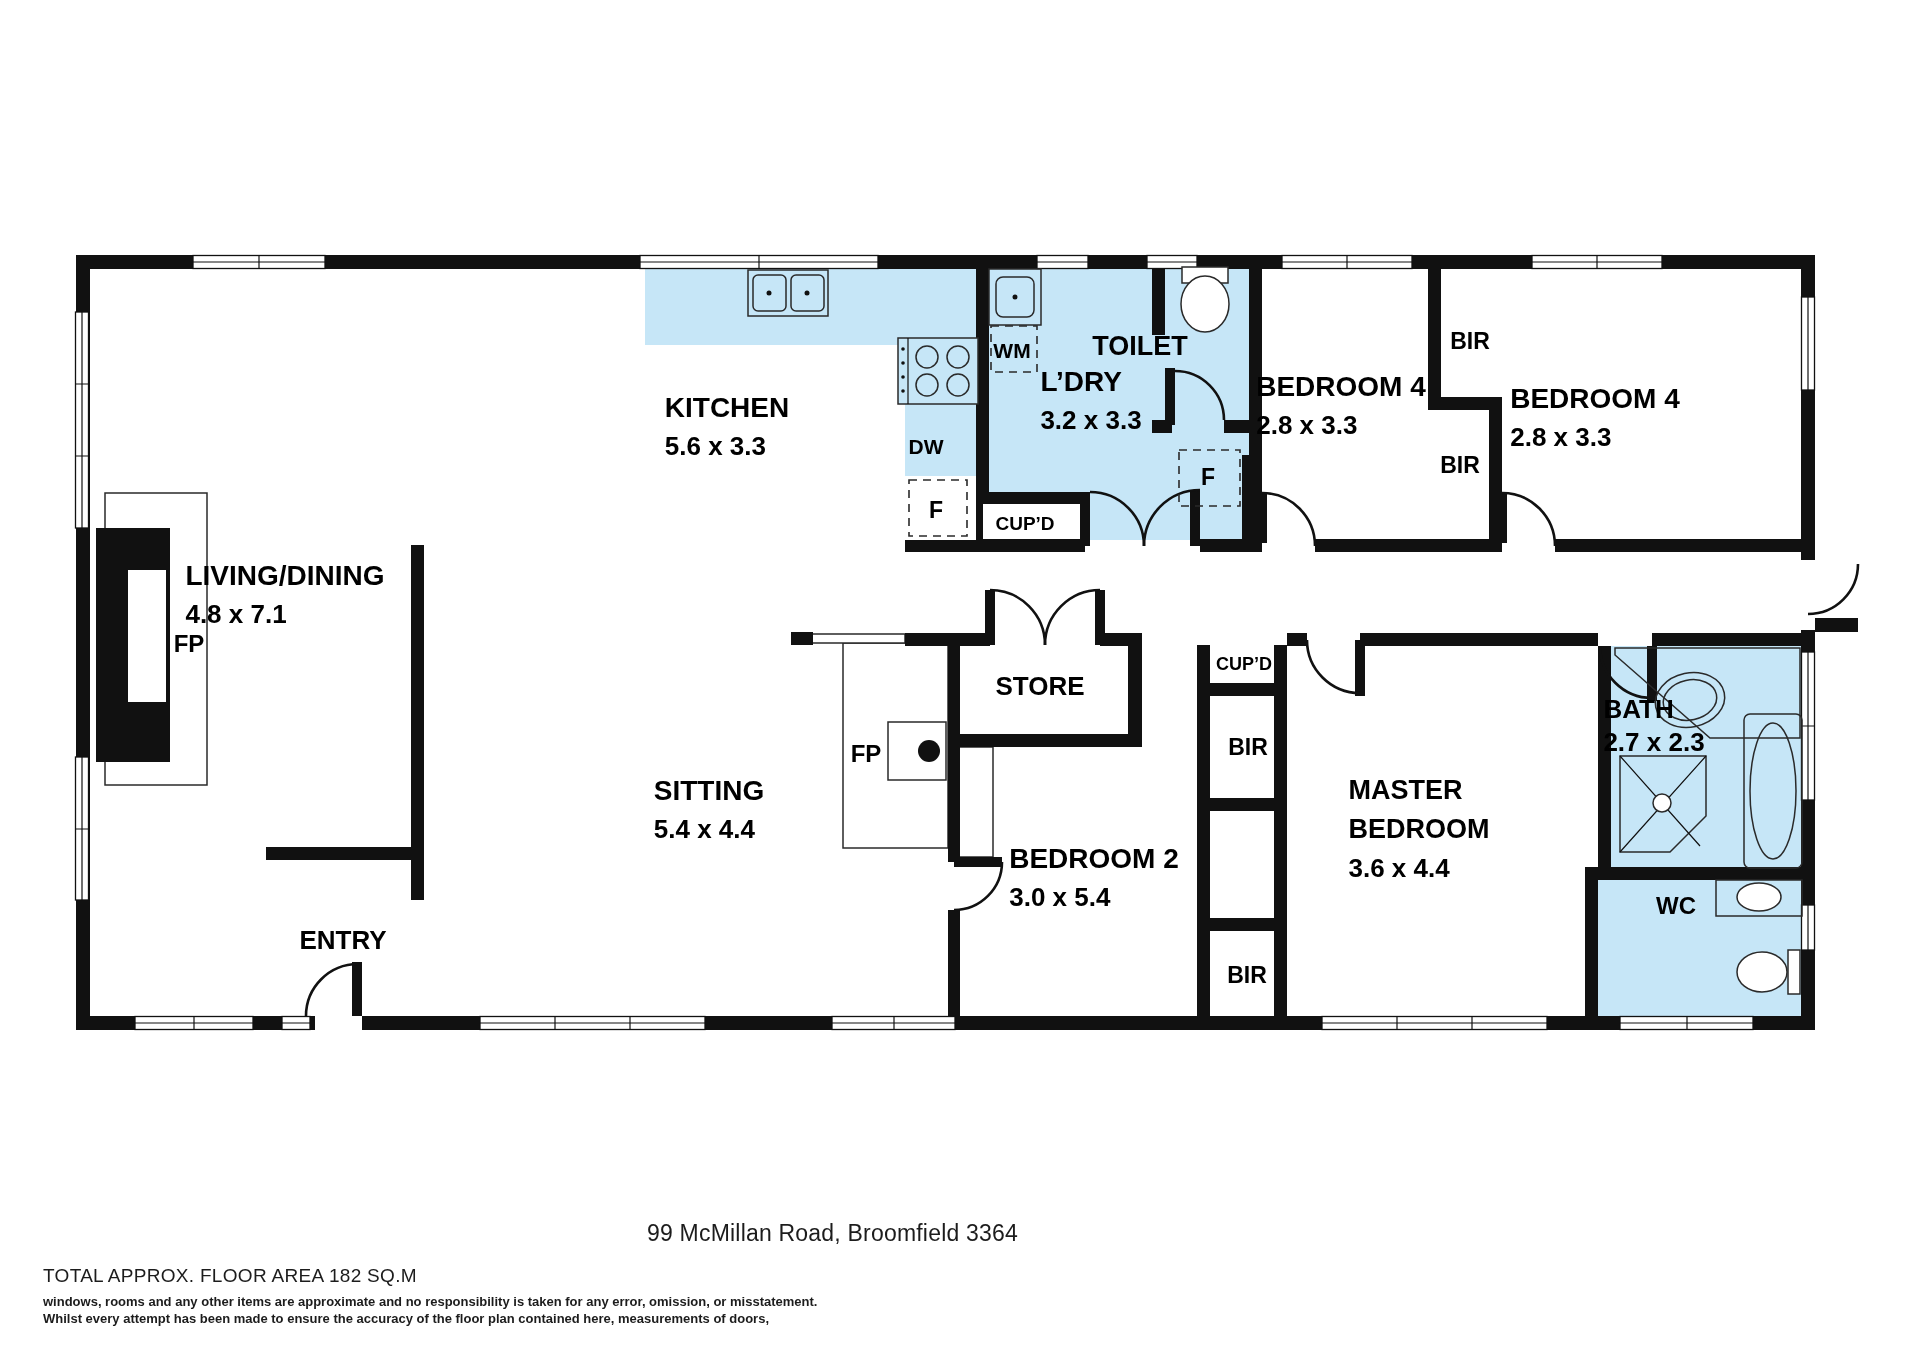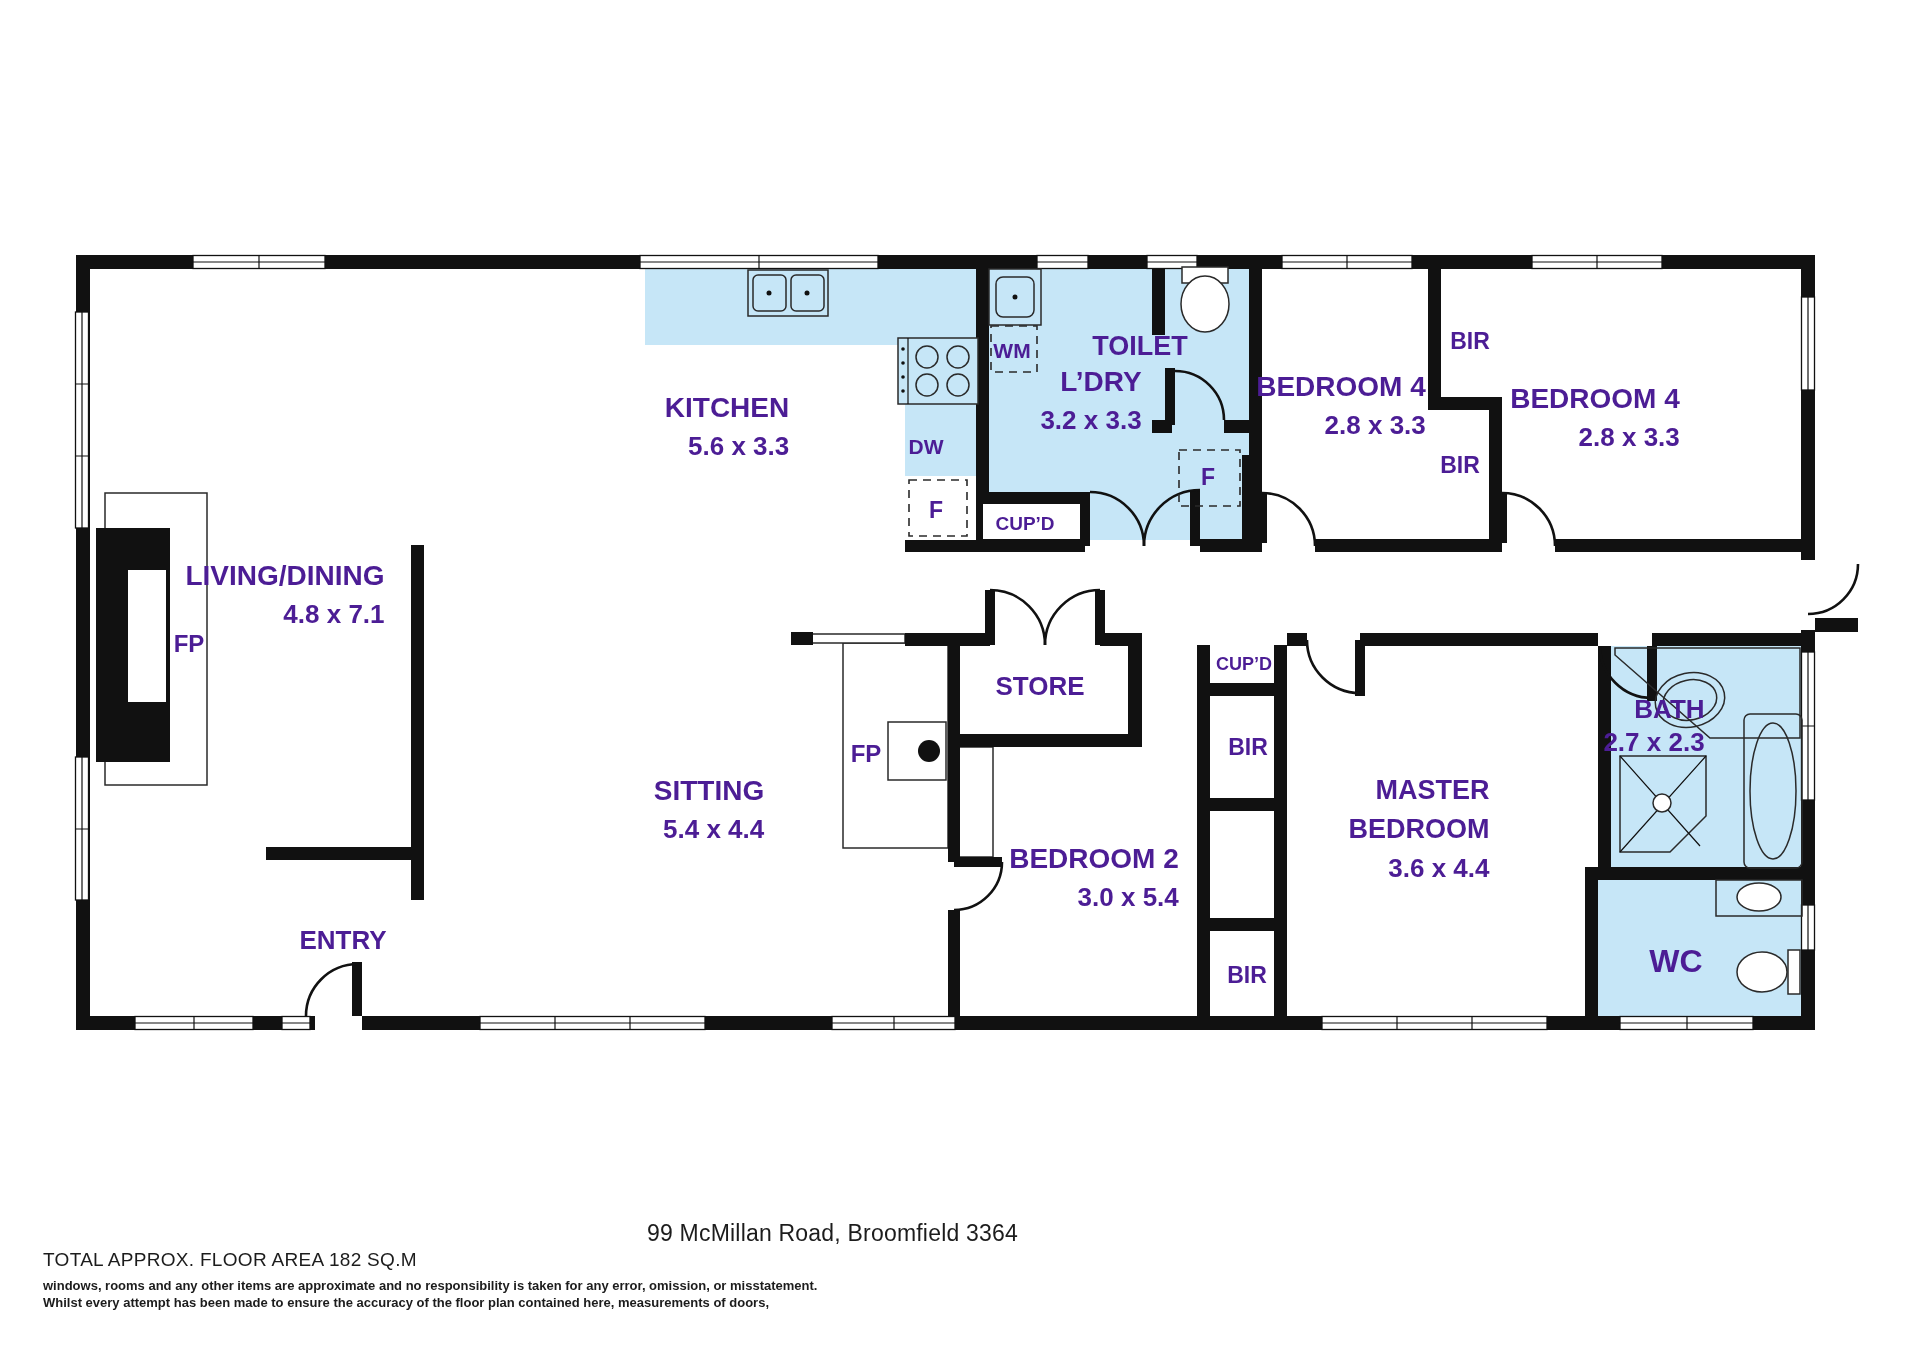--- a/index.html
+++ b/index.html
@@ -10,26 +10,26 @@
   .wall{fill:var(--wall-color,#111);}
   .win{fill:#fff;stroke:#111;stroke-width:1.3;}
   .winlines{stroke:#111;stroke-width:1.2;fill:none;}
   .outline{stroke:#2a2a2a;stroke-width:1.5;fill:none;}
   .outline-w{stroke:#2a2a2a;stroke-width:1.5;fill:#fff;}
   .outline-b{stroke:#2a2a2a;stroke-width:1.5;fill:var(--room-fill,#c6e6f7);}
   .dashed{stroke:#2a2a2a;stroke-width:1.6;fill:none;stroke-dasharray:8 6;}
   .arc{stroke:#111;stroke-width:2.6;fill:none;}
   .dot{fill:#111;}
   .lbl{position:absolute;transform:translate(-50%,-50%);white-space:nowrap;
-       font-weight:600;color:#4c1d95;text-align:right;}
+       font-weight:600;color:#000000;text-align:left;}
   .room{font-size:28px;line-height:38px;}
   .room .dims{font-size:26px;}
   .footer{position:absolute;left:38px;top:1220px;width:980px;}
   .addr{font-size:23px;font-weight:400;letter-spacing:.2px;text-align:right;}
-  .area{font-size:19px;font-weight:400;margin-top:2px;padding-left:5px;letter-spacing:.3px;}
+  .area{font-size:19px;font-weight:400;margin-top:18px;padding-left:5px;letter-spacing:.3px;}
   .disc{font-size:13px;font-weight:700;line-height:16.5px;margin-top:7px;padding-left:5px;}
 </style>
 </head>
 <body>
 
 <div id="page">
 
 <svg id="plan-svg" width="1920" height="1358" viewBox="0 0 1920 1358">
 
   <g>
@@ -246,21 +246,21 @@
 </div>
 <div class="lbl" style="left:1419px;top:829px;font-size:27px;line-height:39px">
   <div>MASTER</div>
   <div>BEDROOM</div>
   <div style="font-size:26px">3.6 x 4.4</div>
 </div>
 <div class="lbl" style="left:1654px;top:726px;font-size:26px;line-height:33px">
   <div>BATH</div>
   <div>2.7 x 2.3</div>
 </div>
-<div class="lbl" style="left:1676px;top:961px;font-size:32px">WC</div>
+<div class="lbl" style="left:1676px;top:906px;font-size:24px">WC</div>
 
 <div class="lbl" style="left:1012px;top:351px;font-size:21px">WM</div>
 <div class="lbl" style="left:926px;top:447px;font-size:21px">DW</div>
 <div class="lbl" style="left:936px;top:510px;font-size:23px">F</div>
 <div class="lbl" style="left:1208px;top:477px;font-size:23px">F</div>
 <div class="lbl" style="left:1025px;top:524px;font-size:19px">CUP’D</div>
 <div class="lbl" style="left:1244px;top:664px;font-size:18px">CUP’D</div>
 <div class="lbl" style="left:1470px;top:341px;font-size:23px">BIR</div>
 <div class="lbl" style="left:1460px;top:465px;font-size:23px">BIR</div>
 <div class="lbl" style="left:1248px;top:747px;font-size:23px">BIR</div>

